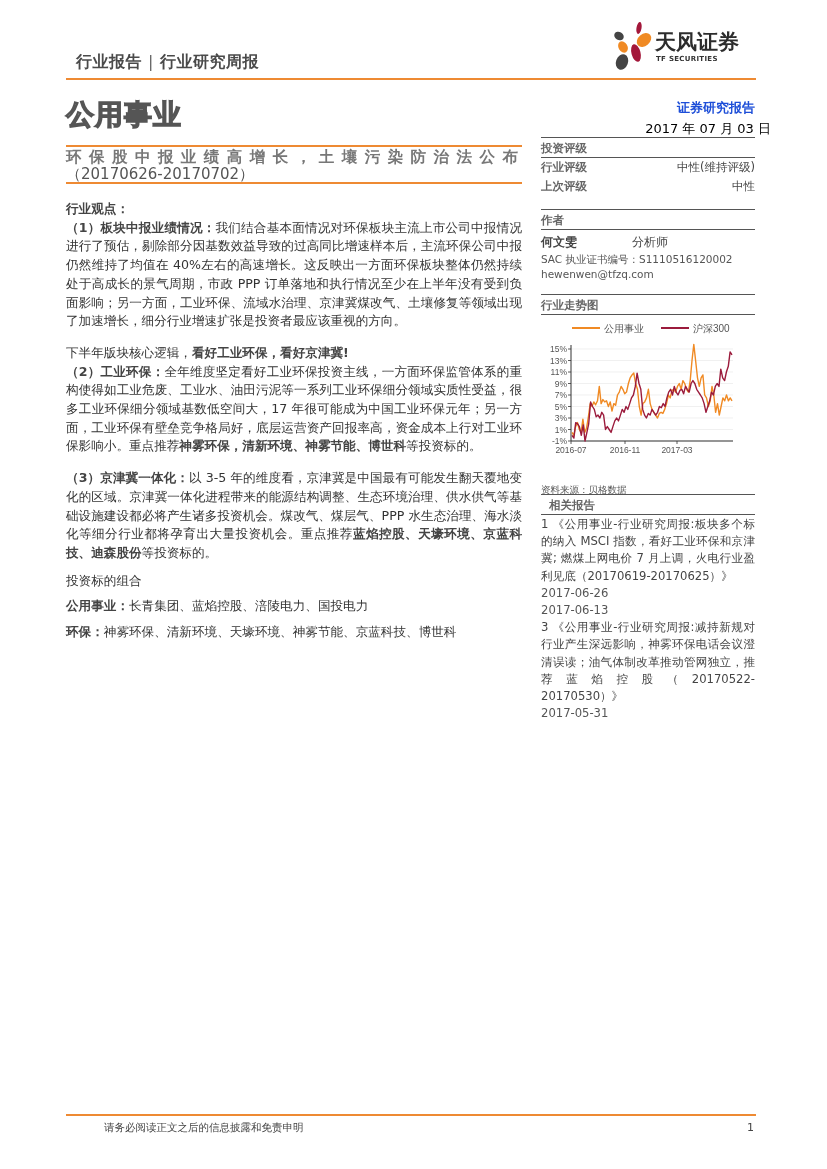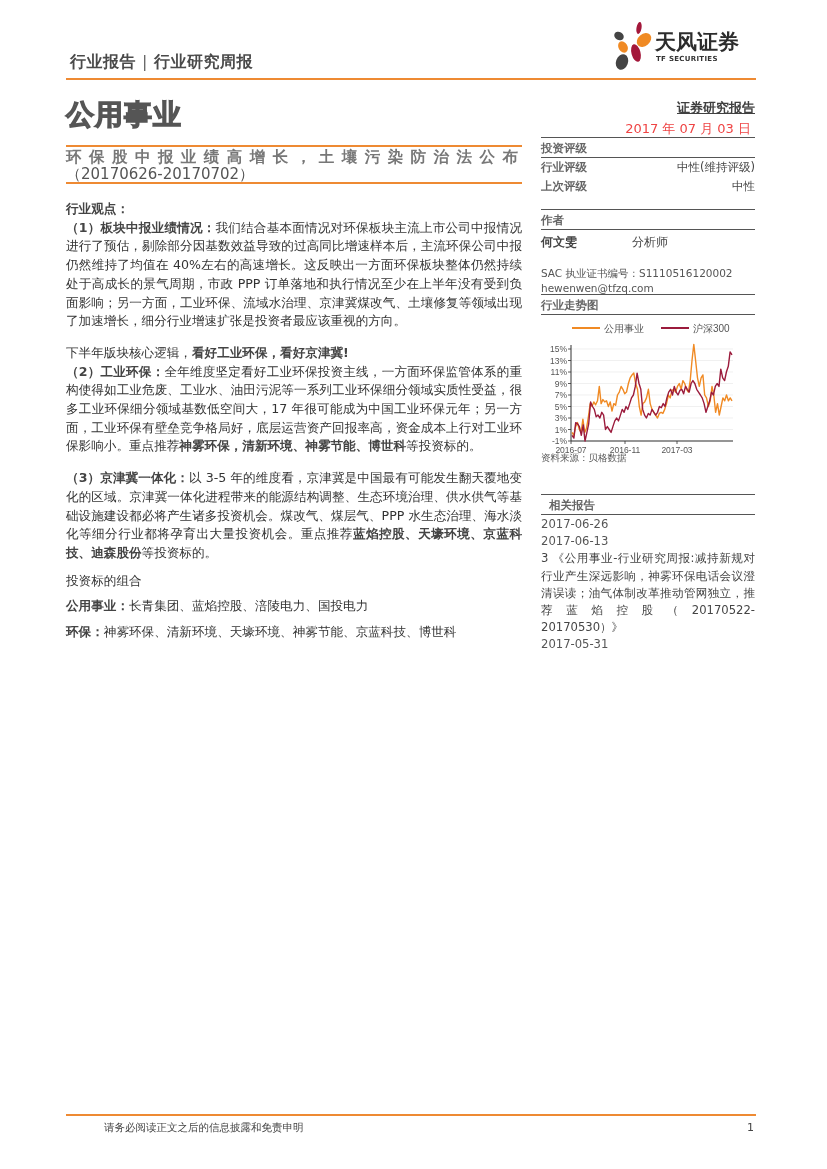--- a/index.html
+++ b/index.html
@@ -1,28 +1,28 @@
 <!DOCTYPE html>
 <html><head>
 <meta charset="utf-8">
 <style>
   * { margin:0; padding:0; box-sizing:border-box; }
   html, body { width:827px; height:1169px; background:#fff; overflow:hidden; }
   body { position:relative; font-family:"DejaVu Sans", "Liberation Sans", sans-serif; color:#3a3a3a; }
   .abs { position:absolute; }
   .orange-rule { position:absolute; height:2px; background:#ee8a33; }
   .gray-rule { position:absolute; height:1px; background:#555; }
-  .header-breadcrumb { left:70px; top:52px; font-size:16px; color:#4a4a4a; font-weight:bold; letter-spacing:0.5px; }
+  .header-breadcrumb { left:76px; top:52px; font-size:16px; color:#4a4a4a; font-weight:bold; letter-spacing:0.5px; }
   .header-breadcrumb .sep { margin:0 6px; font-weight:normal; color:#666; }
   .logo { left:611px; top:22px; width:160px; height:50px; }
   .logo-cn { position:absolute; left:44px; top:6px; font-size:21px; font-weight:bold; color:#2c2c2c; letter-spacing:0px; }
   .logo-en { position:absolute; left:45px; top:33px; font-size:7px; font-weight:bold; color:#333; letter-spacing:0.3px; }
   .industry-title { left:66px; top:96px; font-size:28px; color:#fff; font-weight:bold; -webkit-text-stroke:1.2px #555; letter-spacing:1px; }
-  .report-type { right:72px; top:99px; font-size:13px; font-weight:bold; color:#404040;text-decoration:underline; }
-  .report-date { right:76px; top:120px; font-size:13px; color:#ef4444; }
+  .report-type { right:72px; top:99px; font-size:13px; font-weight:bold; color:#1d4ed8; }
+  .report-date { right:56px; top:120px; font-size:13px; color:#000000; }
   .main-title { left:66px; top:149px; width:455px; font-size:15.5px; color:#777; font-weight:bold; line-height:17px; text-align:justify; text-align-last:justify; letter-spacing:3px; }
   .main-title-2 { left:66px; top:166px; font-size:15px; color:#555; line-height:17px; }
   .left-col { left:66px; top:200px; width:456px; font-size:12.6px; line-height:18.7px; color:#333; }
   .left-col p { text-align:justify; }
   .b { font-weight:bold; color:#444; }
   .gap { height:13px; }
   .combo-row { margin-top:7px; }
   .rc-label { font-size:11.5px; font-weight:bold; color:#666; }
   .rating-row { position:absolute; left:541px; width:214px; font-size:11.5px; display:flex; justify-content:space-between; }
   .rating-row .k { font-weight:bold; color:#666; }
@@ -78,21 +78,21 @@
 </div>
 
 <div class="gray-rule" style="left:541px; top:209px; width:214px;"></div>
 <div class="abs rc-label" style="left:541px; top:213px;">作者</div>
 <div class="gray-rule" style="left:541px; top:229px; width:214px;"></div>
 <div class="abs" style="left:541px; top:234px; width:214px;">
   <div style="display:flex; align-items:baseline;">
     <span class="author-name">何文雯</span>
     <span style="margin-left:55px; font-size:12px; color:#444;">分析师</span>
   </div>
-  <div style="font-size:10.5px; color:#555; margin-top:16px;">SAC 执业证书编号：S1110516120002</div>
+  <div style="font-size:10.5px; color:#555; margin-top:2px;">SAC 执业证书编号：S1110516120002</div>
   <div style="font-size:10.5px; color:#555; margin-top:1px;">hewenwen@tfzq.com</div>
 </div>
 
 <div class="gray-rule" style="left:541px; top:294px; width:214px;"></div>
 <div class="abs rc-label" style="left:541px; top:298px;">行业走势图</div>
 <div class="gray-rule" style="left:541px; top:314px; width:214px;"></div>
 
 <div class="abs chart" style="left:540px; top:318px; width:220px; height:140px;">
   <svg id="trend-svg" width="220" height="140" viewBox="0 0 220 140">
       <line x1="32" y1="10" x2="60" y2="10" stroke="#f08a24" stroke-width="2"></line>
@@ -131,27 +131,27 @@
       <line x1="31" y1="123" x2="31" y2="126" stroke="#333" stroke-width="0.8"></line>
       <text x="31" y="135" font-size="8.5" fill="#555" text-anchor="middle">2016-07</text>
       <line x1="85" y1="123" x2="85" y2="126" stroke="#333" stroke-width="0.8"></line>
       <text x="85" y="135" font-size="8.5" fill="#555" text-anchor="middle">2016-11</text>
       <line x1="137" y1="123" x2="137" y2="126" stroke="#333" stroke-width="0.8"></line>
       <text x="137" y="135" font-size="8.5" fill="#555" text-anchor="middle">2017-03</text>
       <polyline points="32.0,114.4 33.8,117.3 35.6,108.6 37.5,104.6 39.3,111.5 41.1,114.4 42.9,101.2 44.7,114.4 46.5,110.3 48.4,98.8 50.2,85.6 52.0,88.5 53.8,83.9 55.6,86.8 57.5,82.8 59.3,68.4 61.1,85.6 62.9,81.6 64.7,83.9 66.5,82.8 68.4,88.5 70.2,83.9 72.0,93.1 73.8,85.6 75.6,87.3 77.5,77.0 79.3,74.1 81.1,68.4 82.9,71.3 84.7,75.8 86.5,74.1 88.4,65.5 90.2,59.8 92.0,56.9 93.8,55.1 95.6,65.5 97.5,71.3 99.3,88.5 101.1,97.1 102.9,85.6 104.7,83.9 106.5,79.9 108.4,71.3 110.2,85.6 112.0,91.4 113.8,94.3 115.6,97.1 117.5,100.0 119.3,95.4 121.1,94.3 122.9,95.4 124.7,91.4 126.5,85.6 128.4,77.0 130.2,79.9 132.0,72.4 133.8,71.3 135.6,74.1 137.5,68.4 139.3,65.5 141.1,71.3 142.9,62.6 144.7,65.5 146.5,71.3 148.4,74.1 150.2,62.6 152.0,42.5 153.8,26.4 155.6,42.5 157.5,59.8 159.3,68.4 161.1,59.8 162.9,56.9 164.7,77.0 166.5,79.9 168.4,88.5 170.2,82.8 172.0,68.4 173.8,77.0 175.6,94.3 177.5,85.6 179.3,97.1 181.1,88.5 182.9,79.9 184.7,82.8 186.5,77.0 188.4,82.8 190.2,79.9 192.0,82.8" fill="none" stroke="#f08a24" stroke-width="1.4" stroke-linejoin="round"></polyline>
       <polyline points="32.0,117.3 33.9,120.1 35.7,104.6 37.6,105.8 39.4,108.6 41.3,117.3 43.2,106.9 45.0,123.0 46.9,114.4 48.7,105.8 50.6,83.9 52.5,88.5 54.3,91.4 56.2,98.8 58.0,97.1 59.9,100.0 61.8,94.3 63.6,97.1 65.5,111.5 67.3,108.6 69.2,111.5 71.1,114.4 72.9,108.6 74.8,102.9 76.7,100.0 78.5,102.9 80.4,97.1 82.2,91.4 84.1,94.3 86.0,88.5 87.8,91.4 89.7,85.6 91.5,79.9 93.4,77.0 95.3,68.4 97.1,55.1 99.0,65.5 100.8,71.3 102.7,91.4 104.6,97.1 106.4,100.0 108.3,95.4 110.1,97.1 112.0,91.4 113.9,94.3 115.7,97.1 117.6,94.3 119.4,88.5 121.3,89.7 123.2,85.6 125.0,88.5 126.9,79.9 128.7,74.1 130.6,71.3 132.5,77.0 134.3,68.4 136.2,74.1 138.0,77.0 139.9,72.4 141.8,71.3 143.6,75.8 145.5,68.4 147.3,71.3 149.2,74.1 151.1,65.5 152.9,62.6 154.8,65.5 156.7,71.3 158.5,74.1 160.4,77.0 162.2,79.9 164.1,85.6 166.0,94.3 167.8,88.5 169.7,82.8 171.5,74.1 173.4,77.0 175.3,68.4 177.1,65.5 179.0,68.4 180.8,51.1 182.7,59.8 184.6,62.6 186.4,54.0 188.3,48.3 190.1,33.9 192.0,36.8" fill="none" stroke="#9b1b3c" stroke-width="1.4" stroke-linejoin="round"></polyline>
     </svg>
 </div>
-<div class="abs" style="left:541px; top:452px; font-size:9.5px; color:#555;">资料来源：贝格数据</div>
+<div class="abs" style="left:541px; top:484px; font-size:9.5px; color:#555;">资料来源：贝格数据</div>
 
 <div class="gray-rule" style="left:541px; top:494px; width:214px;"></div>
 <div class="abs rc-label" style="left:541px; top:498px;margin-left:8px;">相关报告</div>
 <div class="gray-rule" style="left:541px; top:514px; width:214px;"></div>
 <div class="abs related" style="left:541px; top:516px; width:214px;">
-  <div><div class="date">2017-06-26</div></div>
+  <div><span>1 《公用事业-行业研究周报:板块多个标的纳入 MSCI 指数，看好工业环保和京津冀; 燃煤上网电价 7 月上调，火电行业盈利见底（20170619-20170625）》</span><div class="date">2017-06-26</div></div>
   <div><div class="date">2017-06-13</div></div>
   <div><span>3 《公用事业-行业研究周报:减持新规对行业产生深远影响，神雾环保电话会议澄清误读；油气体制改革推动管网独立，推荐蓝焰控股（20170522-20170530）》</span><div class="date">2017-05-31</div></div>
 </div>
 
 <div class="abs left-col">
   <div class="b">行业观点：</div>
   <p><span class="b">（1）板块中报业绩情况</span><span class="b">：</span><span>我们结合基本面情况对环保板块主流上市公司中报情况进行了预估，剔除部分因基数效益导致的过高同比增速样本后，主流环保公司中报仍然维持了均值在 40%左右的高速增长。这反映出一方面环保板块整体仍然持续处于高成长的景气周期，市政 PPP 订单落地和执行情况至少在上半年没有受到负面影响；另一方面，工业环保、流域水治理、京津冀煤改气、土壤修复等领域出现了加速增长，细分行业增速扩张是投资者最应该重视的方向。</span></p>
   <div class="gap"></div>
   <p><span>下半年版块核心逻辑，</span><span class="b">看好工业环保，看好京津冀!</span></p>
   <p><span class="b">（2）工业环保</span><span class="b">：</span><span>全年维度坚定看好工业环保投资主线，一方面环保监管体系的重构使得如工业危废、工业水、油田污泥等一系列工业环保细分领域实质性受益，很多工业环保细分领域基数低空间大，17 年很可能成为中国工业环保元年；另一方面，工业环保有壁垒竞争格局好，底层运营资产回报率高，资金成本上行对工业环保影响小。重点推荐</span><span class="b">神雾环保，清新环境、神雾节能、博世科</span><span>等投资标的。</span></p>

